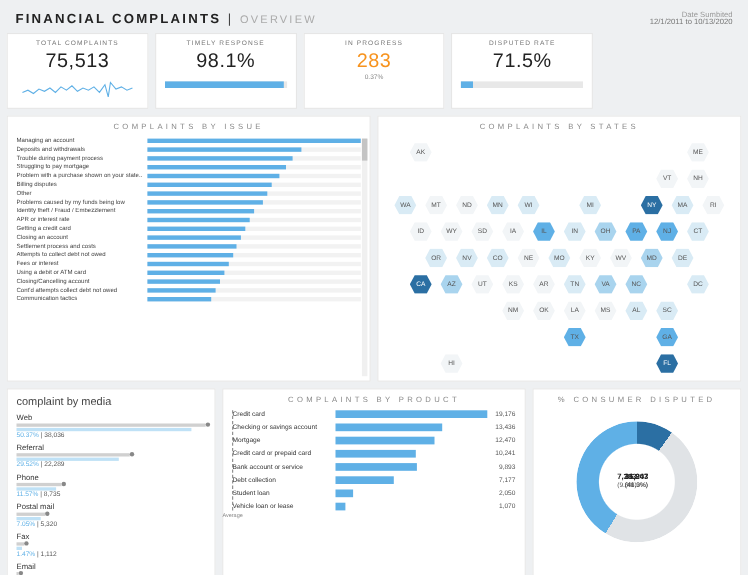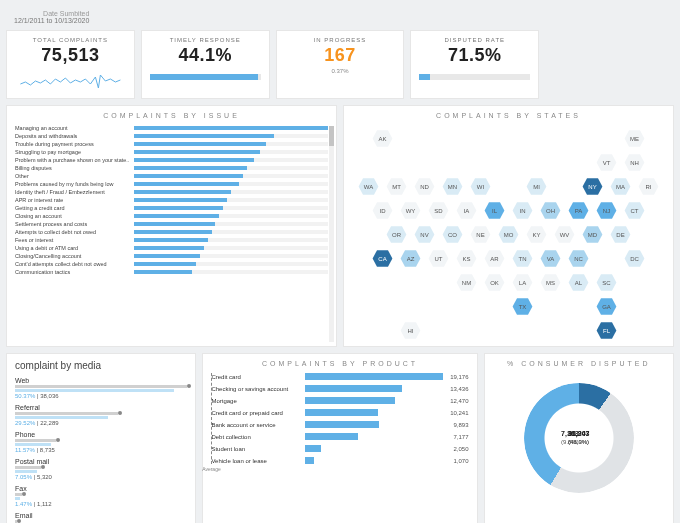--- a/index.html
+++ b/index.html
@@ -10,21 +10,21 @@
   .header-left{display:flex;align-items:baseline;gap:6px;letter-spacing:2px}
   .title{font-size:12px;font-weight:600;color:#222}
   .divider{font-size:12px;color:#444;font-weight:300}
   .subtitle{font-size:10px;color:#aaa;font-weight:400;letter-spacing:2px}
   .header-right{text-align:right;color:#777;font-size:7px}
   .header-right .lbl{color:#999}
   
   .kpis{display:grid;grid-template-columns:repeat(5,1fr);gap:6px;margin-bottom:6px}
   .card{background:#fff;border:1px solid #e6e6e6;padding:6px 8px;display:flex;flex-direction:column;align-items:center}
   .kpi-label{font-size:6px;letter-spacing:1px;color:#777;margin-bottom:2px;text-transform:uppercase}
-  .kpi-value{font-size:18px;font-weight:700;color:#222;letter-spacing:0.5px}
+  .kpi-value{font-size:18px;font-weight:400;color:#222;letter-spacing:0.5px}
   .kpi-value.accent{color:#f7931e}
   .kpi-sub{font-size:6px;color:#888;margin-top:2px}
   .spark{width:100%;height:22px;margin-top:4px}
   .bar-meter{width:100%;height:6px;background:#e8e8e8;margin-top:8px;position:relative}
   .bar-meter>span{position:absolute;left:0;top:0;bottom:0;background:#5fb0e6}
   
   .mid{display:grid;grid-template-columns:1fr 1fr;gap:6px;margin-bottom:6px}
   .panel{background:#fff;border:1px solid #e6e6e6;padding:6px 8px;position:relative}
   .panel-title{font-size:7px;letter-spacing:3px;color:#888;text-align:center;margin-bottom:6px}
   
@@ -64,44 +64,49 @@
   .donut{width:110px;height:110px;border-radius:50%}
   .donut-lbl{position:absolute;font-size:6px;color:#555;line-height:1.2}
   .donut-lbl b{font-size:7px;color:#222}
 </style>
 </head>
 <body>
 
 <div class="page">
 
   <div class="header">
+    <div class="header-left">
+      <span class="title">FINANCIAL COMPLAINTS</span>
+      <span class="divider">|</span>
+      <span class="subtitle">OVERVIEW</span>
+    </div>
     <div class="header-right">
       <div class="lbl">Date Sumbited</div>
       <div>12/1/2011 to 10/13/2020</div>
     </div>
   </div>
 
   <div class="kpis">
     <div class="card">
       <div class="kpi-label">TOTAL COMPLAINTS</div>
       <div class="kpi-value">75,513</div>
       <svg class="spark" viewBox="0 0 100 22">
         <polyline fill="none" stroke="#5fb0e6" stroke-width="1" points="0,14 5,12 10,15 15,11 20,13 25,10 30,14 35,9 40,12 45,8 50,13 55,10 60,12 65,9 70,14 75,7 78,18 80,5 85,11 90,9 95,12 100,10"></polyline>
       </svg>
     </div>
     <div class="card">
       <div class="kpi-label">TIMELY RESPONSE</div>
-      <div class="kpi-value">44.1%</div>
+      <div class="kpi-value">98.1%</div>
       <div class="bar-meter">
           <span style="width: 98.1%;"></span>
         </div>
     </div>
     <div class="card">
       <div class="kpi-label">IN PROGRESS</div>
-      <div class="kpi-value accent">167</div>
+      <div class="kpi-value accent">283</div>
       <div class="kpi-sub">0.37%</div>
     </div>
     <div class="card">
       <div class="kpi-label">DISPUTED RATE</div>
       <div class="kpi-value">71.5%</div>
       <div class="bar-meter">
           <span style="width: 9.8%;"></span>
         </div>
     </div>
   </div>

